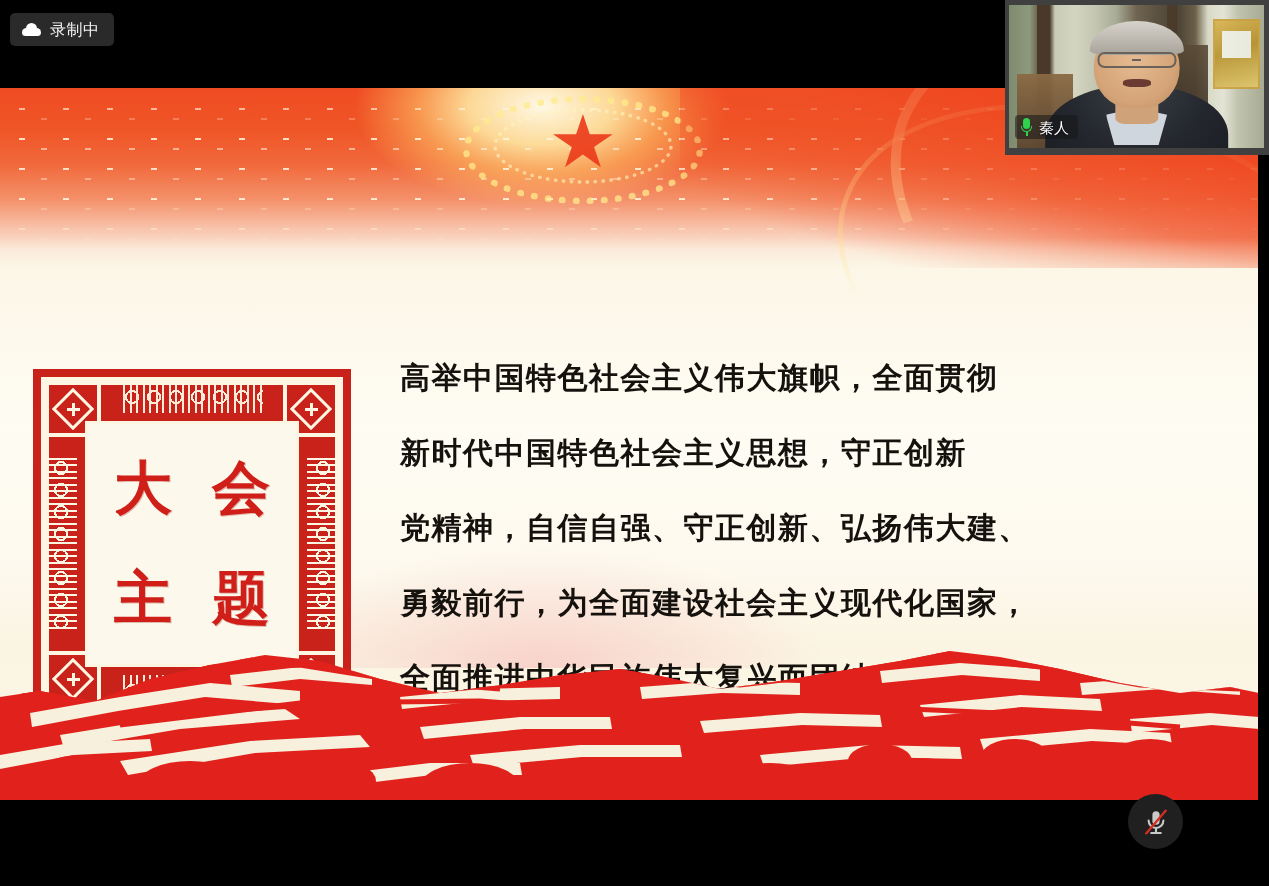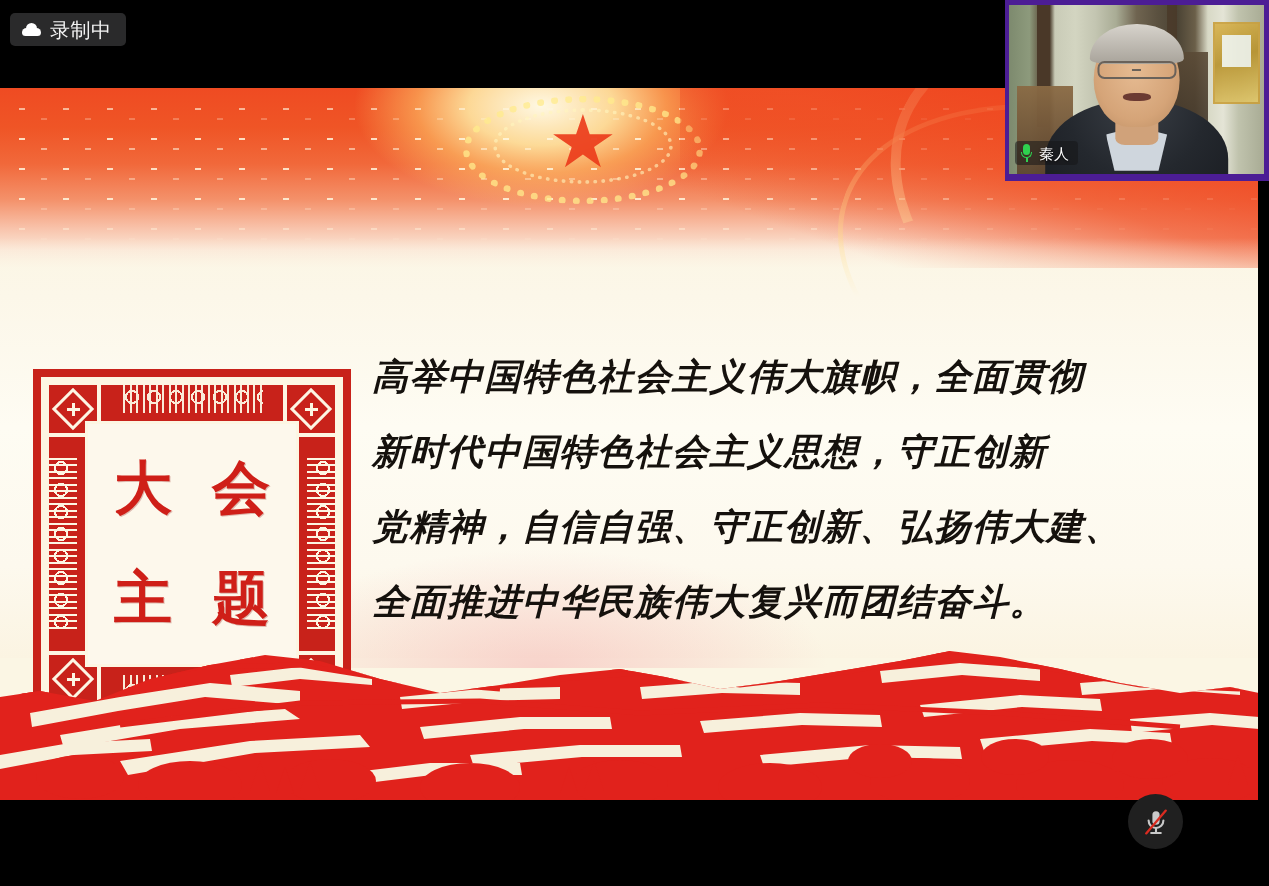--- a/index.html
+++ b/index.html
@@ -52,34 +52,34 @@
   .rec-badge .cloud-ico::after {
     content: "";
     position: absolute;
     left: 4px; top: 0;
     width: 11px; height: 11px;
     background: #fff;
     border-radius: 50%;
   }
   .rec-badge .rec-text {
     color: #f2f2f2;
-    font-size: 20px;
+    font-size: 16px;
     letter-spacing: 0.5px;
     line-height: 1;
     white-space: nowrap;
   }
 
   
   .video-tile {
     position: absolute;
     right: 0;
     top: 0;
     width: 264px;
-    height: 181px;
-    background: #4c1d95;
+    height: 155px;
+    background: #404040;
     overflow: hidden;
     z-index: 50;
     border: 0;
   }
   .video-inner {
     position: absolute;
     left: 4px; top: 5px; right: 5px; bottom: 7px;
     overflow: hidden;
     background: #5d6a54;
   }
@@ -512,31 +512,30 @@
     font-size: 58px;
     font-weight: 700;
     line-height: 1;
     font-family: "Liberation Serif", "DejaVu Serif", serif;
     text-shadow: 1px 1px 0 rgba(140,20,14,.28);
   }
 
   
   .slide-text {
     position: absolute;
-    left: 372px;
+    left: 400px;
     top: 252px;
     width: 832px;
     color: #15110d;
     font-family: "Liberation Serif", "DejaVu Serif", serif;
-    font-size: 36px;
+    font-size: 30px;
     line-height: 75px;
     letter-spacing: 1.5px;
     font-weight: 600;
     text-align: justify;
-    font-style: italic;
   }
   .slide-text p { margin: 0; white-space: nowrap; }
   .slide-text p.last { white-space: normal; }
 
   
   .wall-band {
     position: absolute;
     left: 0; bottom: 0;
     width: 100%;
     height: 165px;
@@ -627,20 +626,21 @@
         <span class="seal-char">会</span>
         <span class="seal-char">主</span>
         <span class="seal-char">题</span>
       </div>
     </div>
 
     <div class="slide-text">
       <p>高举中国特色社会主义伟大旗帜，全面贯彻</p>
       <p>新时代中国特色社会主义思想，守正创新</p>
       <p>党精神，自信自强、守正创新、弘扬伟大建、</p>
+      <p>勇毅前行，为全面建设社会主义现代化国家，</p>
       <p class="last">全面推进中华民族伟大复兴而团结奋斗。</p>
     </div>
 
     <div class="wall-band">
       <svg class="wall-svg" viewBox="0 0 1259 165" preserveAspectRatio="none" aria-hidden="true">
         <defs>
           <clipPath id="mtn">
             <path d="M0,62 L40,56 L95,66 L150,44 L210,30 L265,20 L320,26 L380,44 L440,58 L500,50
                      L560,40 L620,34 L665,42 L720,54 L780,46 L840,36 L900,26 L950,16 L1000,22
                      L1060,34 L1120,48 L1180,58 L1230,52 L1259,58 L1259,165 L0,165 Z"></path>

